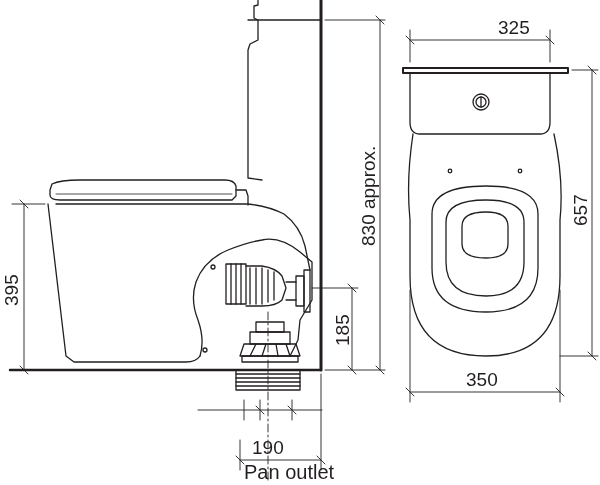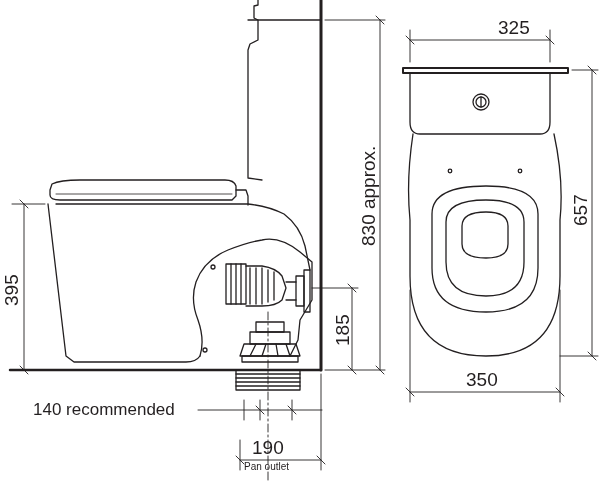--- a/index.html
+++ b/index.html
@@ -2,21 +2,21 @@
 <html><head>
 <meta charset="utf-8">
 <style>
   html, body { margin:0; padding:0; background:#ffffff; }
   body { width:600px; height:485px; position:relative; overflow:hidden;
          font-family:"Liberation Sans", sans-serif; color:#231f20; }
   svg { position:absolute; left:0; top:0; }
   .lbl { position:absolute; font-family:"Liberation Sans", sans-serif; color:#231f20;
          white-space:nowrap; line-height:1; }
   .big { font-size:19px; }
-  .small { font-size:10px;text-align:center; }
+  .small { font-size:20px;text-align:center; }
   .vert { transform-origin:left top; transform:rotate(-90deg); }
   .note { font-size:17px; line-height:20px; text-align:left; }
 </style>
 </head>
 <body>
 
 <svg width="600" height="485" viewBox="0 0 600 485">
   <g fill="none" stroke="#231f20" stroke-width="1.3" stroke-linecap="round" stroke-linejoin="round">
 
     <g>
@@ -154,20 +154,19 @@
 
 <div class="lbl big vert" style="left:359px; top:246px;">830 approx.</div>
 
 <div class="lbl big vert" style="left:333px; top:346px;">185</div>
 
 <div class="lbl big" style="left:252px; top:438px;">190</div>
 
 <div class="lbl small" style="left:244px; top:462px;">Pan outlet</div>
 
 <div class="lbl note" style="left:8px; top:400px;">
-  <div style="padding-left:25px;">140 recommended</div>
 </div>
 
 <div class="lbl big" style="left:466px; top:18px;margin-left:32px;">325</div>
 
 <div class="lbl big" style="left:466px; top:370px;">350</div>
 
 <div class="lbl big vert" style="left:571px; top:226px;">657</div>
 
 </body></html>

